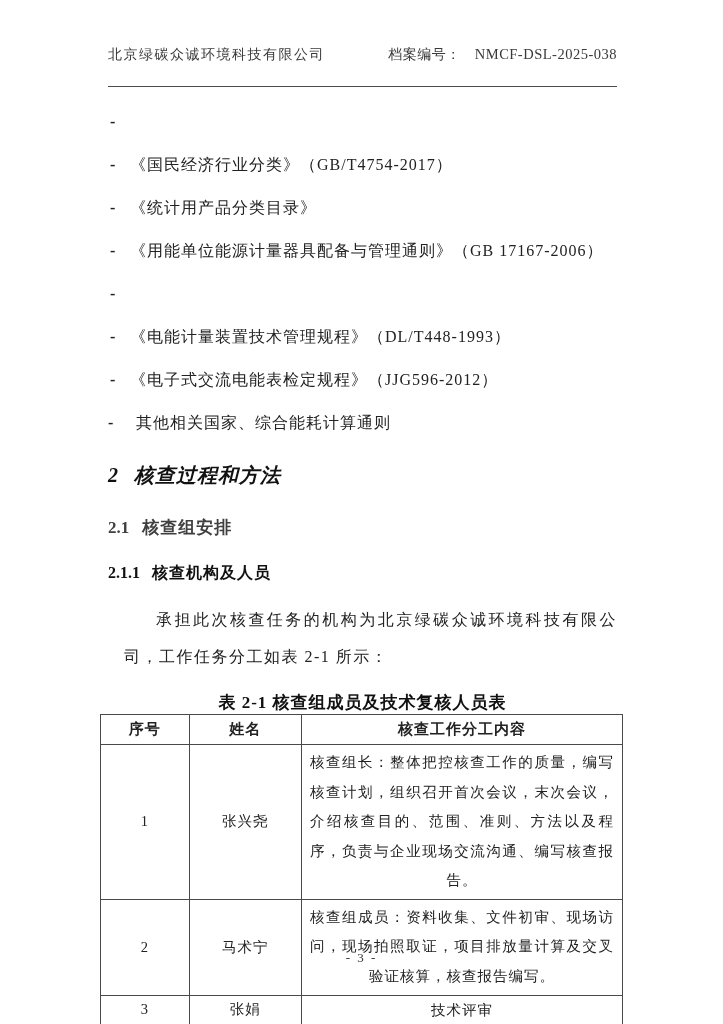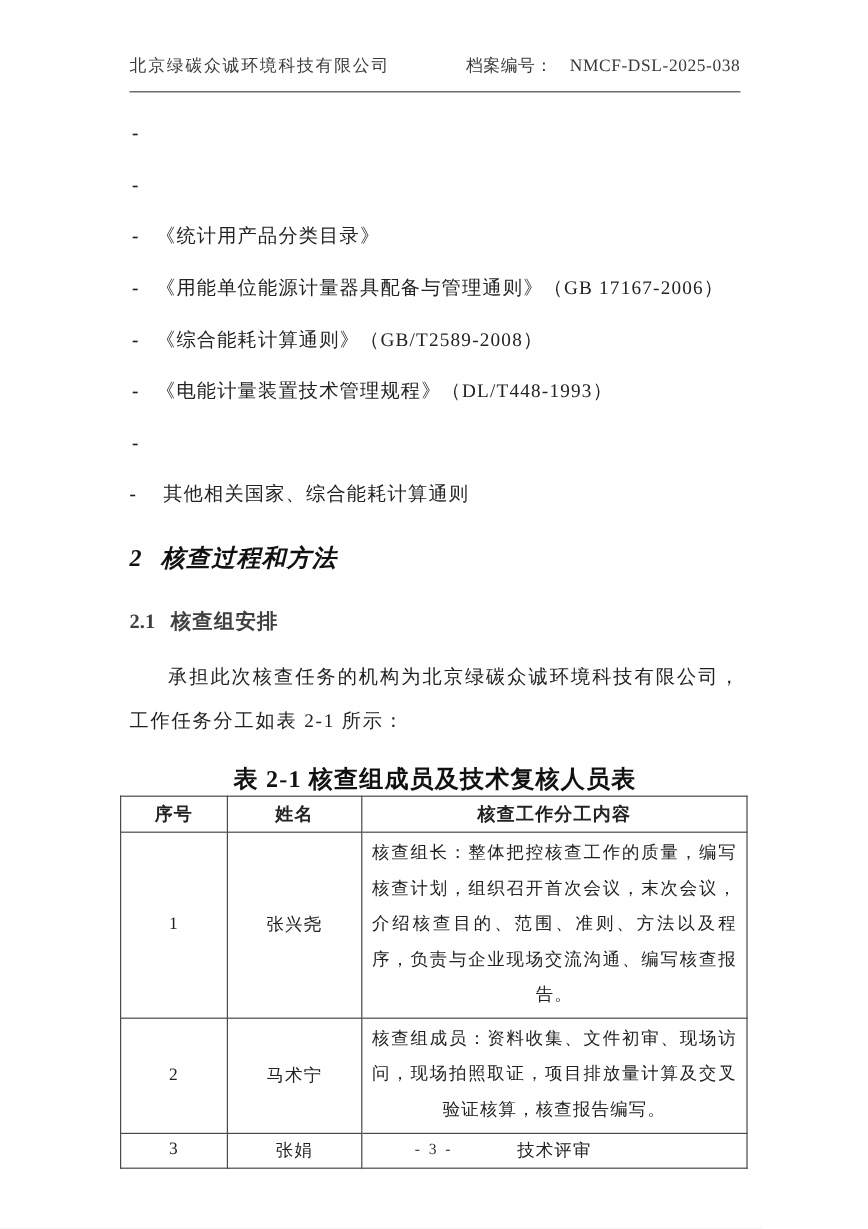--- a/index.html
+++ b/index.html
@@ -17,21 +17,21 @@
   }
 
   
   .doc-header {
     display: flex;
     justify-content: space-between;
     align-items: baseline;
     font-size: 14px;
     letter-spacing: 1.5px;
     color: #3a3a3a;
-    padding-bottom: 12px;
+    padding-bottom: 22px;
     border-bottom: 1.5px solid #4a4a4a;
   }
   .doc-header .archive { letter-spacing: 0.5px; }
   .doc-header .archive .num { margin-left: 10px; letter-spacing: 0.5px; font-size: 14.5px; }
 
   
   .ref-list { margin-top: 24px; }
   .ref-item {
     display: flex;
     font-size: 16px;
@@ -63,27 +63,28 @@
 
   
   .para {
     margin-top: 17px;
     font-size: 16px;
     line-height: 37px;
     letter-spacing: 1.5px;
     text-align: justify;
     text-indent: 2em;
     color: #222;
+    margin-left: 16px;
   }
 
   
   .tbl-caption {
     margin-top: 16px;
     text-align: center;
-    font-size: 20px;
+    font-size: 17px;
     font-weight: bold;
     letter-spacing: 1px;
     color: #111;
   }
   table.members {
     width: calc(100% + 14px);
     margin-left: -8px;
     border-collapse: collapse;
     table-layout: fixed;
     font-size: 14.5px;
@@ -136,54 +137,58 @@
       <span class="num">NMCF-DSL-2025-038</span>
     </span>
   </div>
 
   <div class="ref-list">
     <div class="ref-item">
       <span class="dash">-</span>
     </div>
     <div class="ref-item">
       <span class="dash">-</span>
+      <span class="txt">《国民经济行业分类》（GB/T4754-2017）</span>
     </div>
     <div class="ref-item">
       <span class="dash">-</span>
       <span class="txt">《统计用产品分类目录》</span>
     </div>
     <div class="ref-item">
       <span class="dash">-</span>
       <span class="txt">《用能单位能源计量器具配备与管理通则》（GB 17167-2006）</span>
     </div>
     <div class="ref-item">
       <span class="dash">-</span>
-      <span class="txt">《综合能耗计算通则》（GB/T2589-2008）</span>
     </div>
     <div class="ref-item">
       <span class="dash">-</span>
       <span class="txt">《电能计量装置技术管理规程》（DL/T448-1993）</span>
     </div>
     <div class="ref-item">
       <span class="dash">-</span>
+      <span class="txt">《电子式交流电能表检定规程》（JJG596-2012）</span>
     </div>
     <div class="ref-item extra-gap">
       <span class="dash">-</span>
       <span class="txt">其他相关国家、综合能耗计算通则</span>
     </div>
   </div>
 
   <div class="h1">
     <span class="sec-num">2</span><span>核查过程和方法</span>
   </div>
 
   <div class="h2">
     <span class="sec-num">2.1</span><span>核查组安排</span>
   </div>
 
+  <div class="h3">
+    <span class="sec-num">2.1.1</span><span>核查机构及人员</span>
+  </div>
 
   <p class="para">承担此次核查任务的机构为北京绿碳众诚环境科技有限公司，工作任务分工如表 2-1 所示：</p>
 
   <div class="tbl-caption">表 2-1 核查组成员及技术复核人员表</div>
 
   <table class="members">
     <colgroup>
         <col class="c-no">
         <col class="c-name">
         <col class="c-content">

